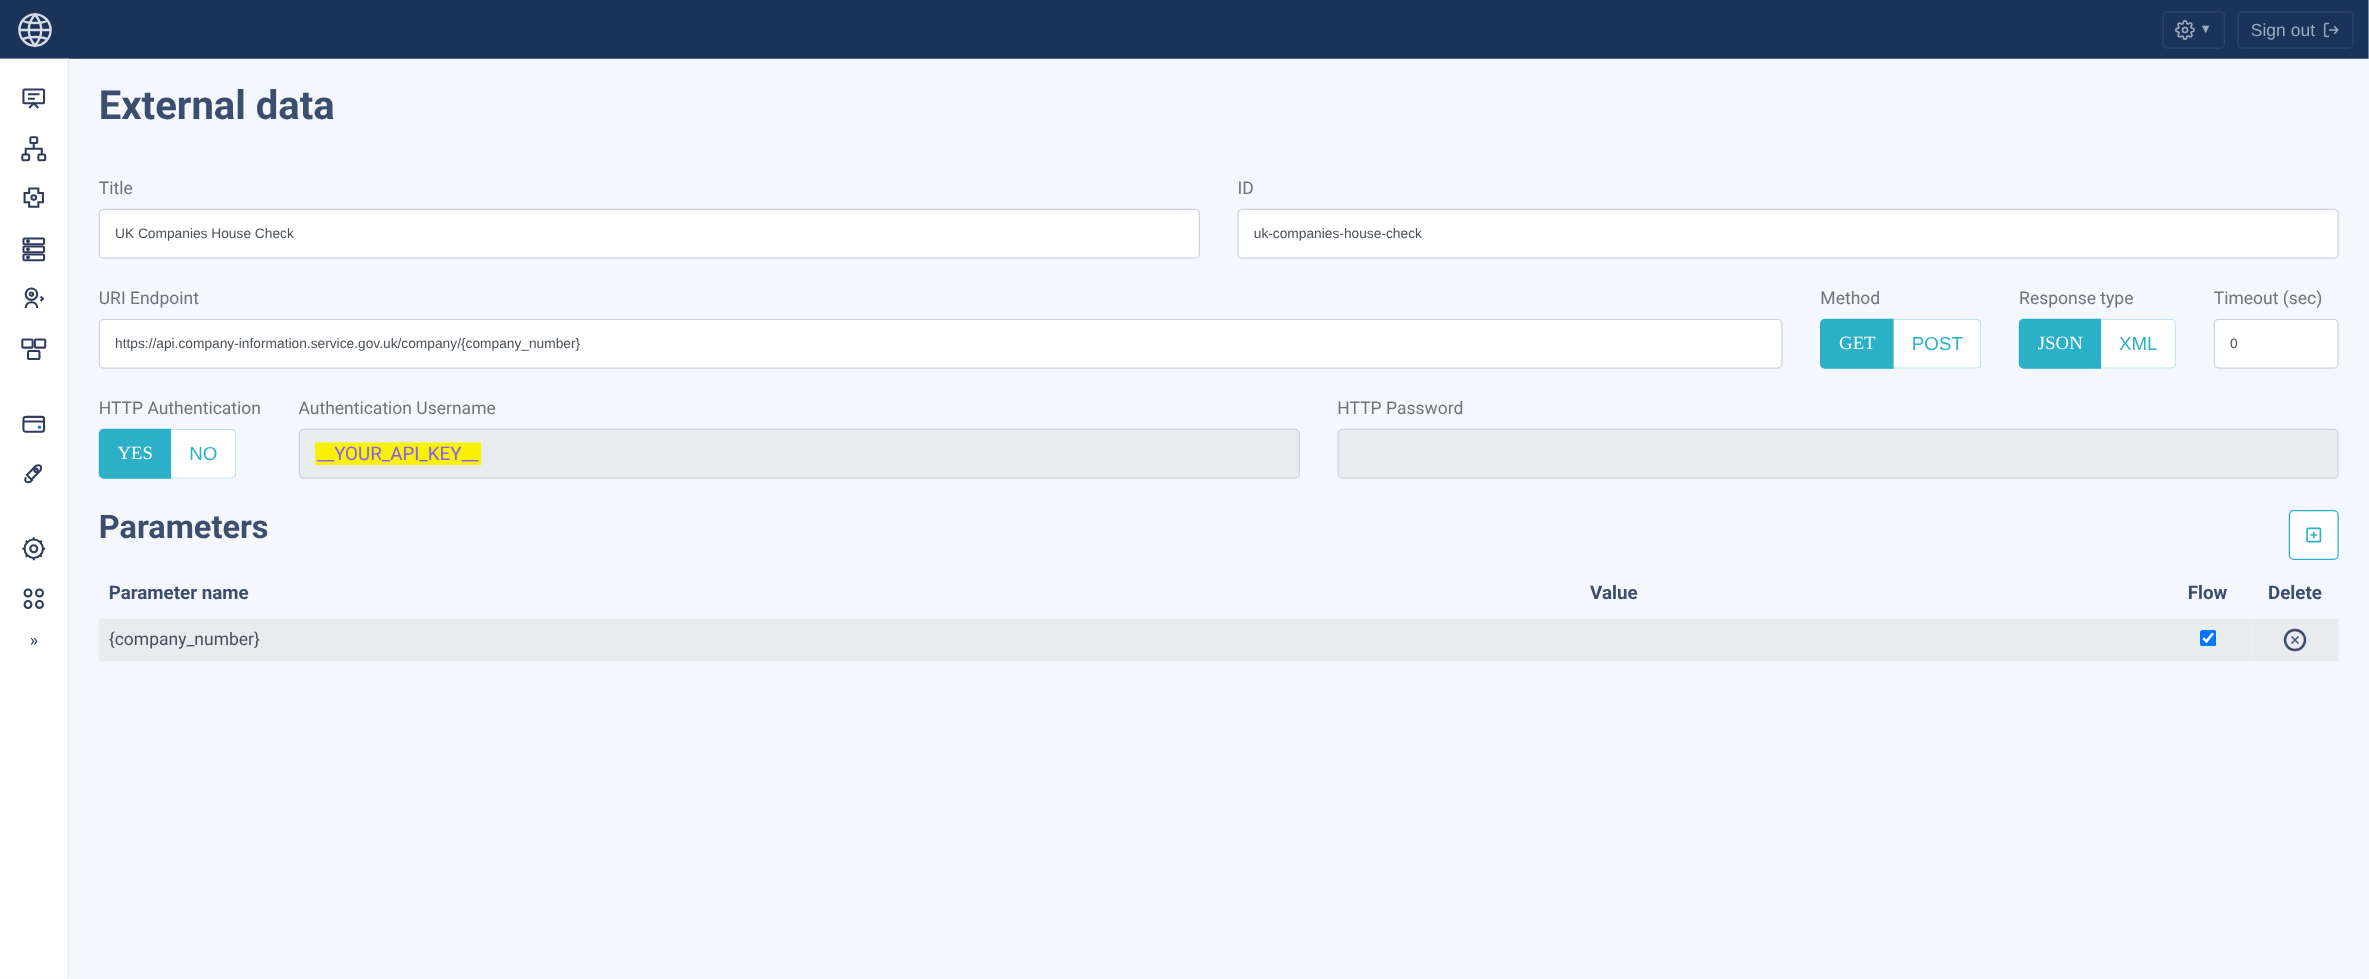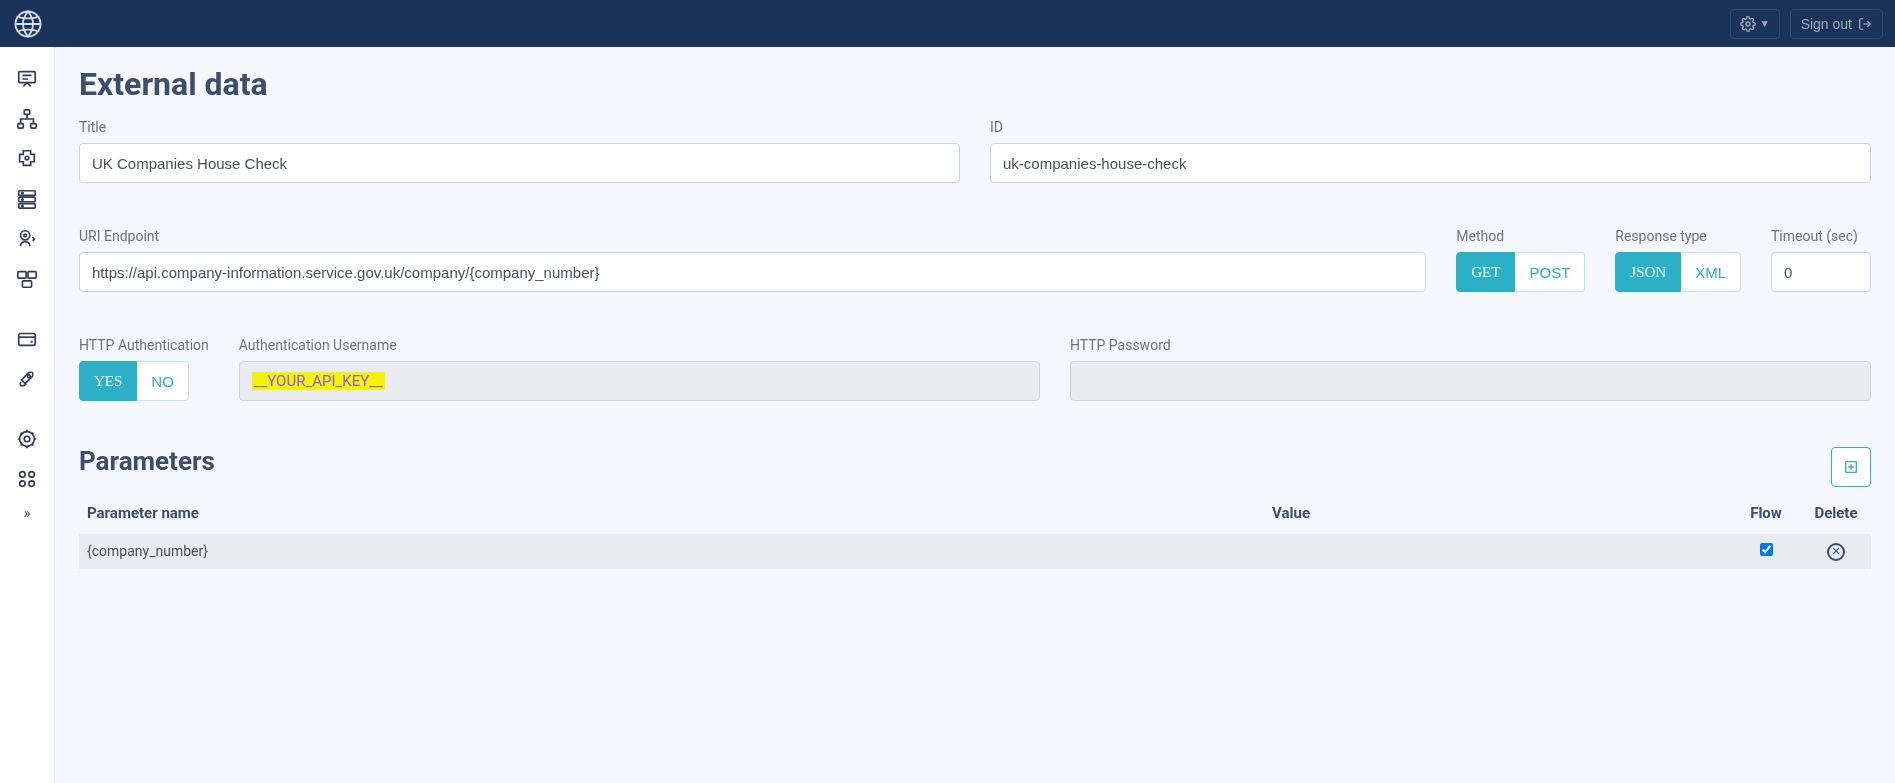--- a/index.html
+++ b/index.html
@@ -83,35 +83,35 @@
   cursor: pointer;
 }
 .main {
   flex: 1;
   padding: 18px 24px;
 }
 h1.page-title {
   font-size: 32px;
   font-weight: 700;
   color: #3c4d6d;
-  margin-bottom: 16px;
-}
-.row { display: flex; gap: 30px; margin-bottom: 45px; flex-wrap: wrap; }
+  margin-bottom: 40px;
+}
+.row { display: flex; gap: 30px; margin-bottom: 24px; flex-wrap: wrap; }
 .field { display: flex; flex-direction: column; gap: 8px; }
 .field label {
   color: #6c757d;
   font-size: 14px;
 }
 .input {
   height: 40px;
   border: 1px solid #ced4da;
   background: #fff;
   border-radius: 4px;
   padding: 0 12px;
-  font-size: 15px;
+  font-size: 11px;
   color: #495057;
 }
 .input[readonly] { background: #e9ecef; }
 .toggle-group { display: flex; }
 .toggle-btn {
   height: 40px;
   padding: 0 14px;
   border: 1px solid #2bb0c7;
   background: #fff;
   color: #2bb0c7;

